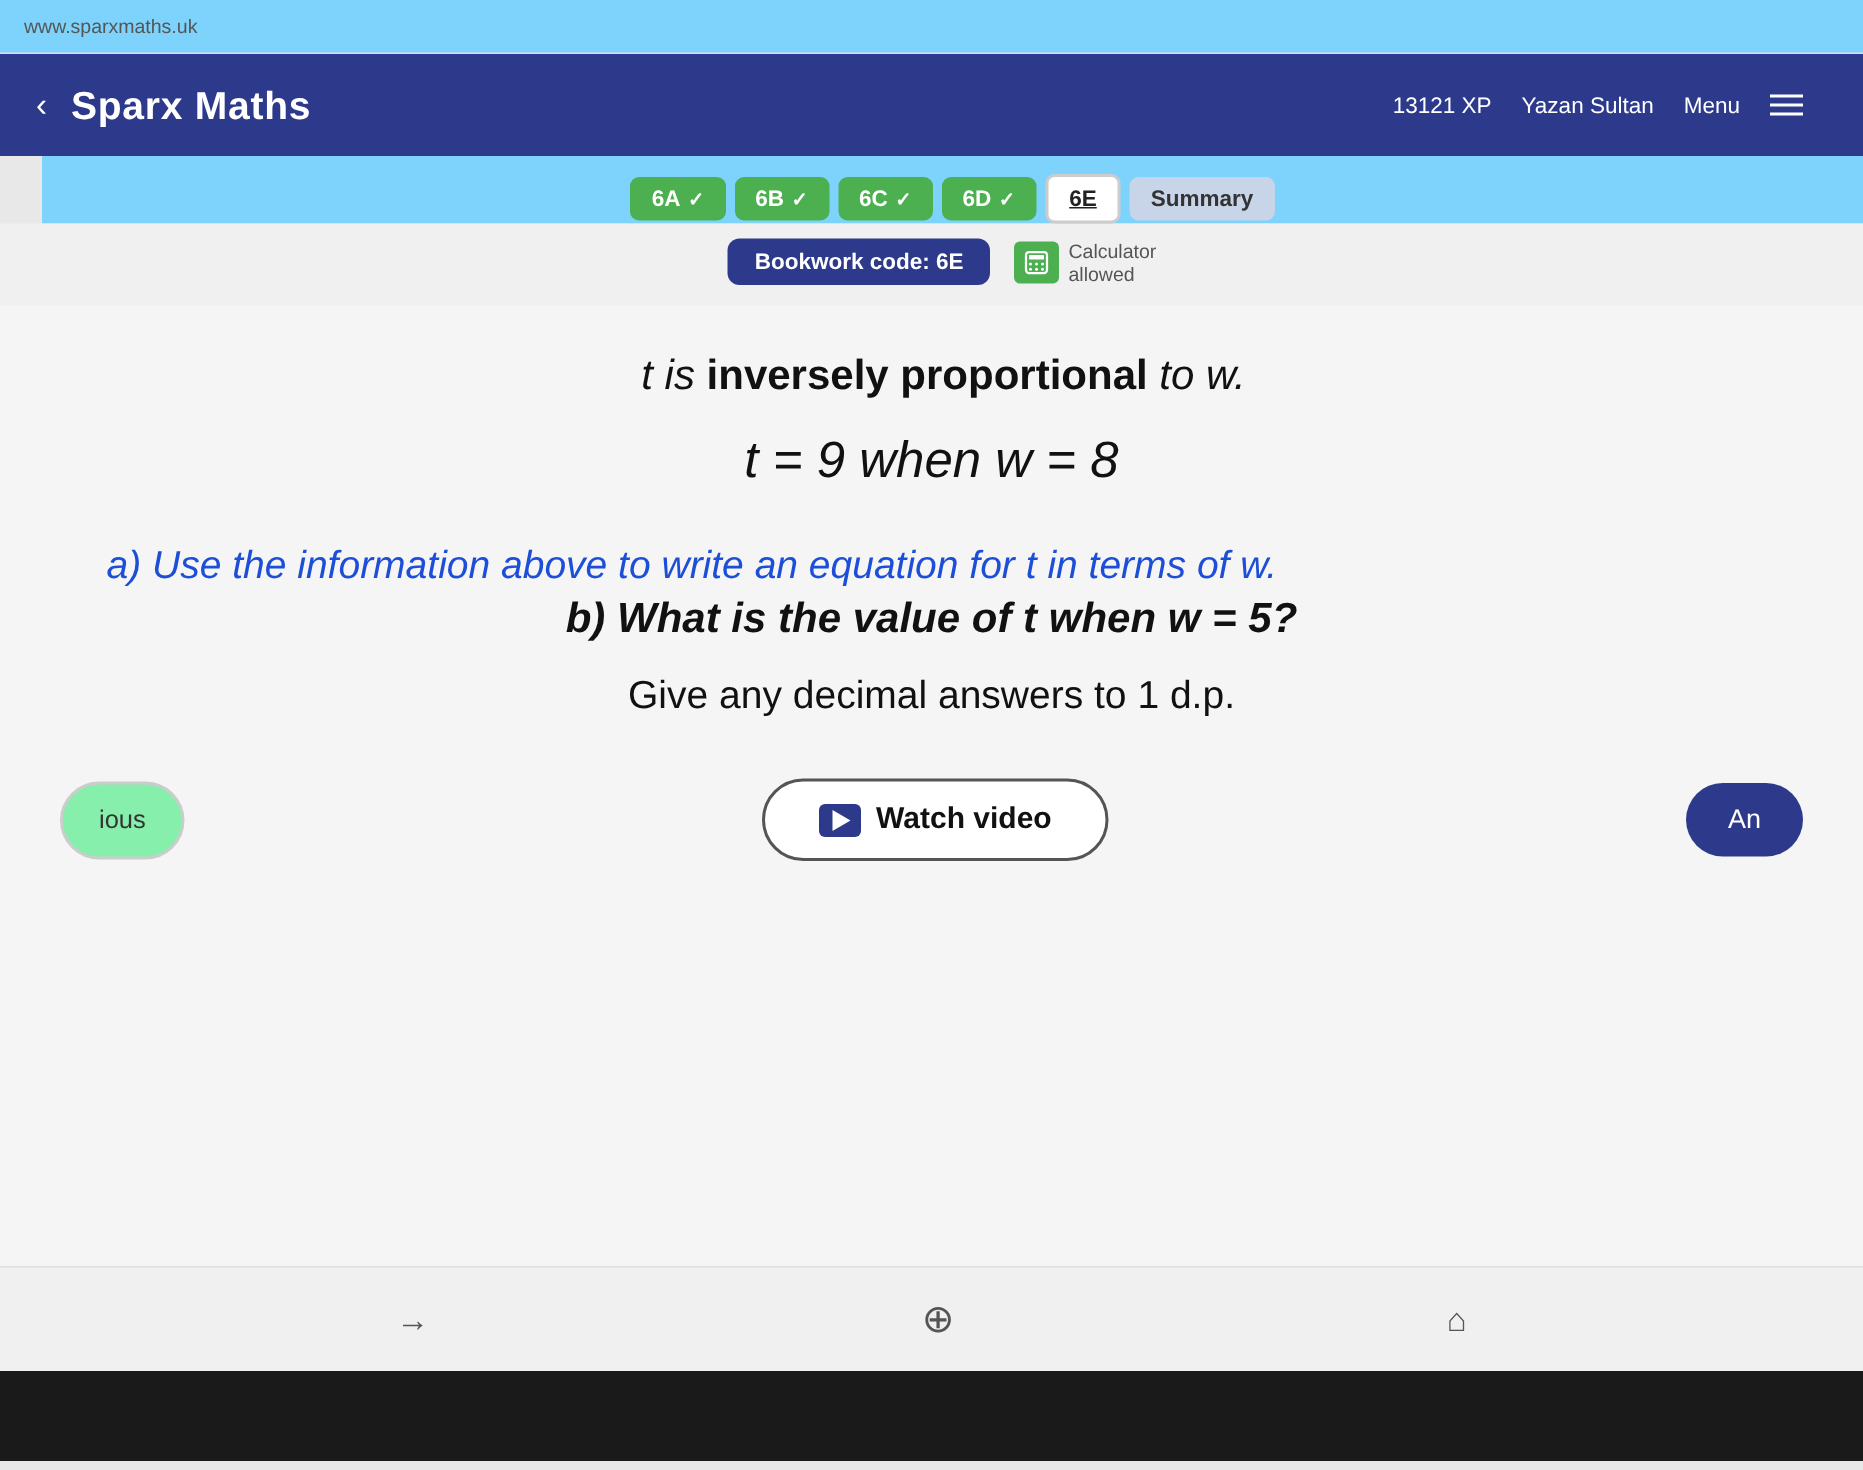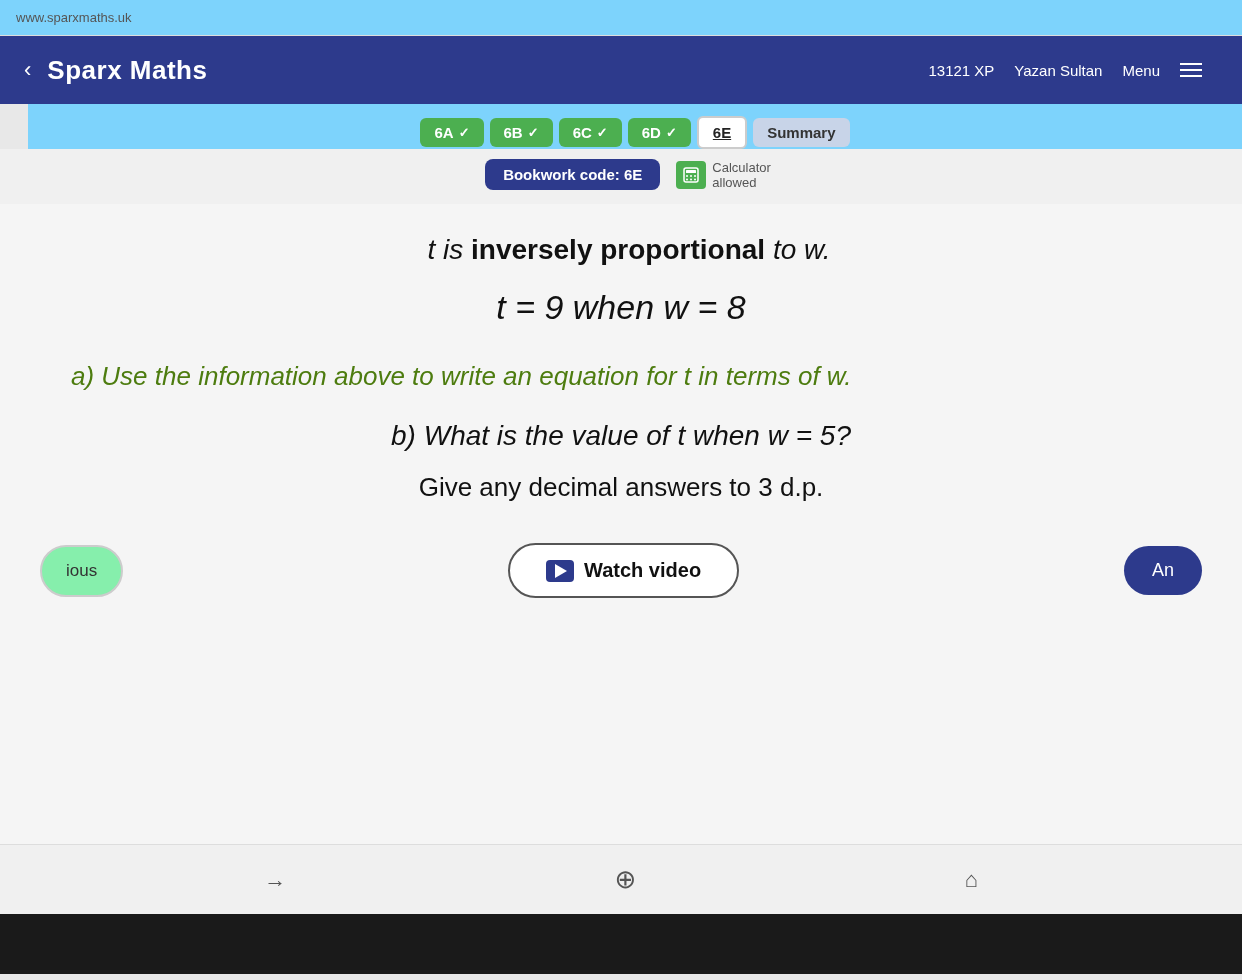--- a/index.html
+++ b/index.html
@@ -192,33 +192,32 @@
       margin-bottom: 30px;
       color: #111;
       font-style: italic;
     }
 
     .part-a {
       font-size: 26px;
       text-align: left;
       width: 100%;
       max-width: 1100px;
-      margin-bottom: 14px;
-      color: #4d7c0f;
+      color: #1d4ed8;
       font-style: italic;
       line-height: 1.5;
     }
 
     .part-b {
       font-size: 28px;
       text-align: center;
-      margin-top: 10px;
       margin-bottom: 20px;
       color: #111;
       font-style: italic;
+      font-weight: bold;
     }
 
     .decimal-note {
       font-size: 26px;
       text-align: center;
       margin-bottom: 30px;
       color: #111;
     }
 
     
@@ -394,21 +393,21 @@
   </div>
 
   <div class="part-a">
     <em>a) Use the information above to write an equation for <em>t</em> in terms of w.</em>
   </div>
 
   <div class="part-b">
     <em>b) What is the value of <em>t</em> when <em>w</em> = 5?</em>
   </div>
 
-  <div class="decimal-note">Give any decimal answers to 3 d.p.</div>
+  <div class="decimal-note">Give any decimal answers to 1 d.p.</div>
 
   <div class="action-row">
     <button class="prev-button">ious</button>
 
     <button class="watch-video-button">
       <div class="video-icon">
         <div class="video-play"></div>
       </div>
       <span>Watch video</span>
     </button>

